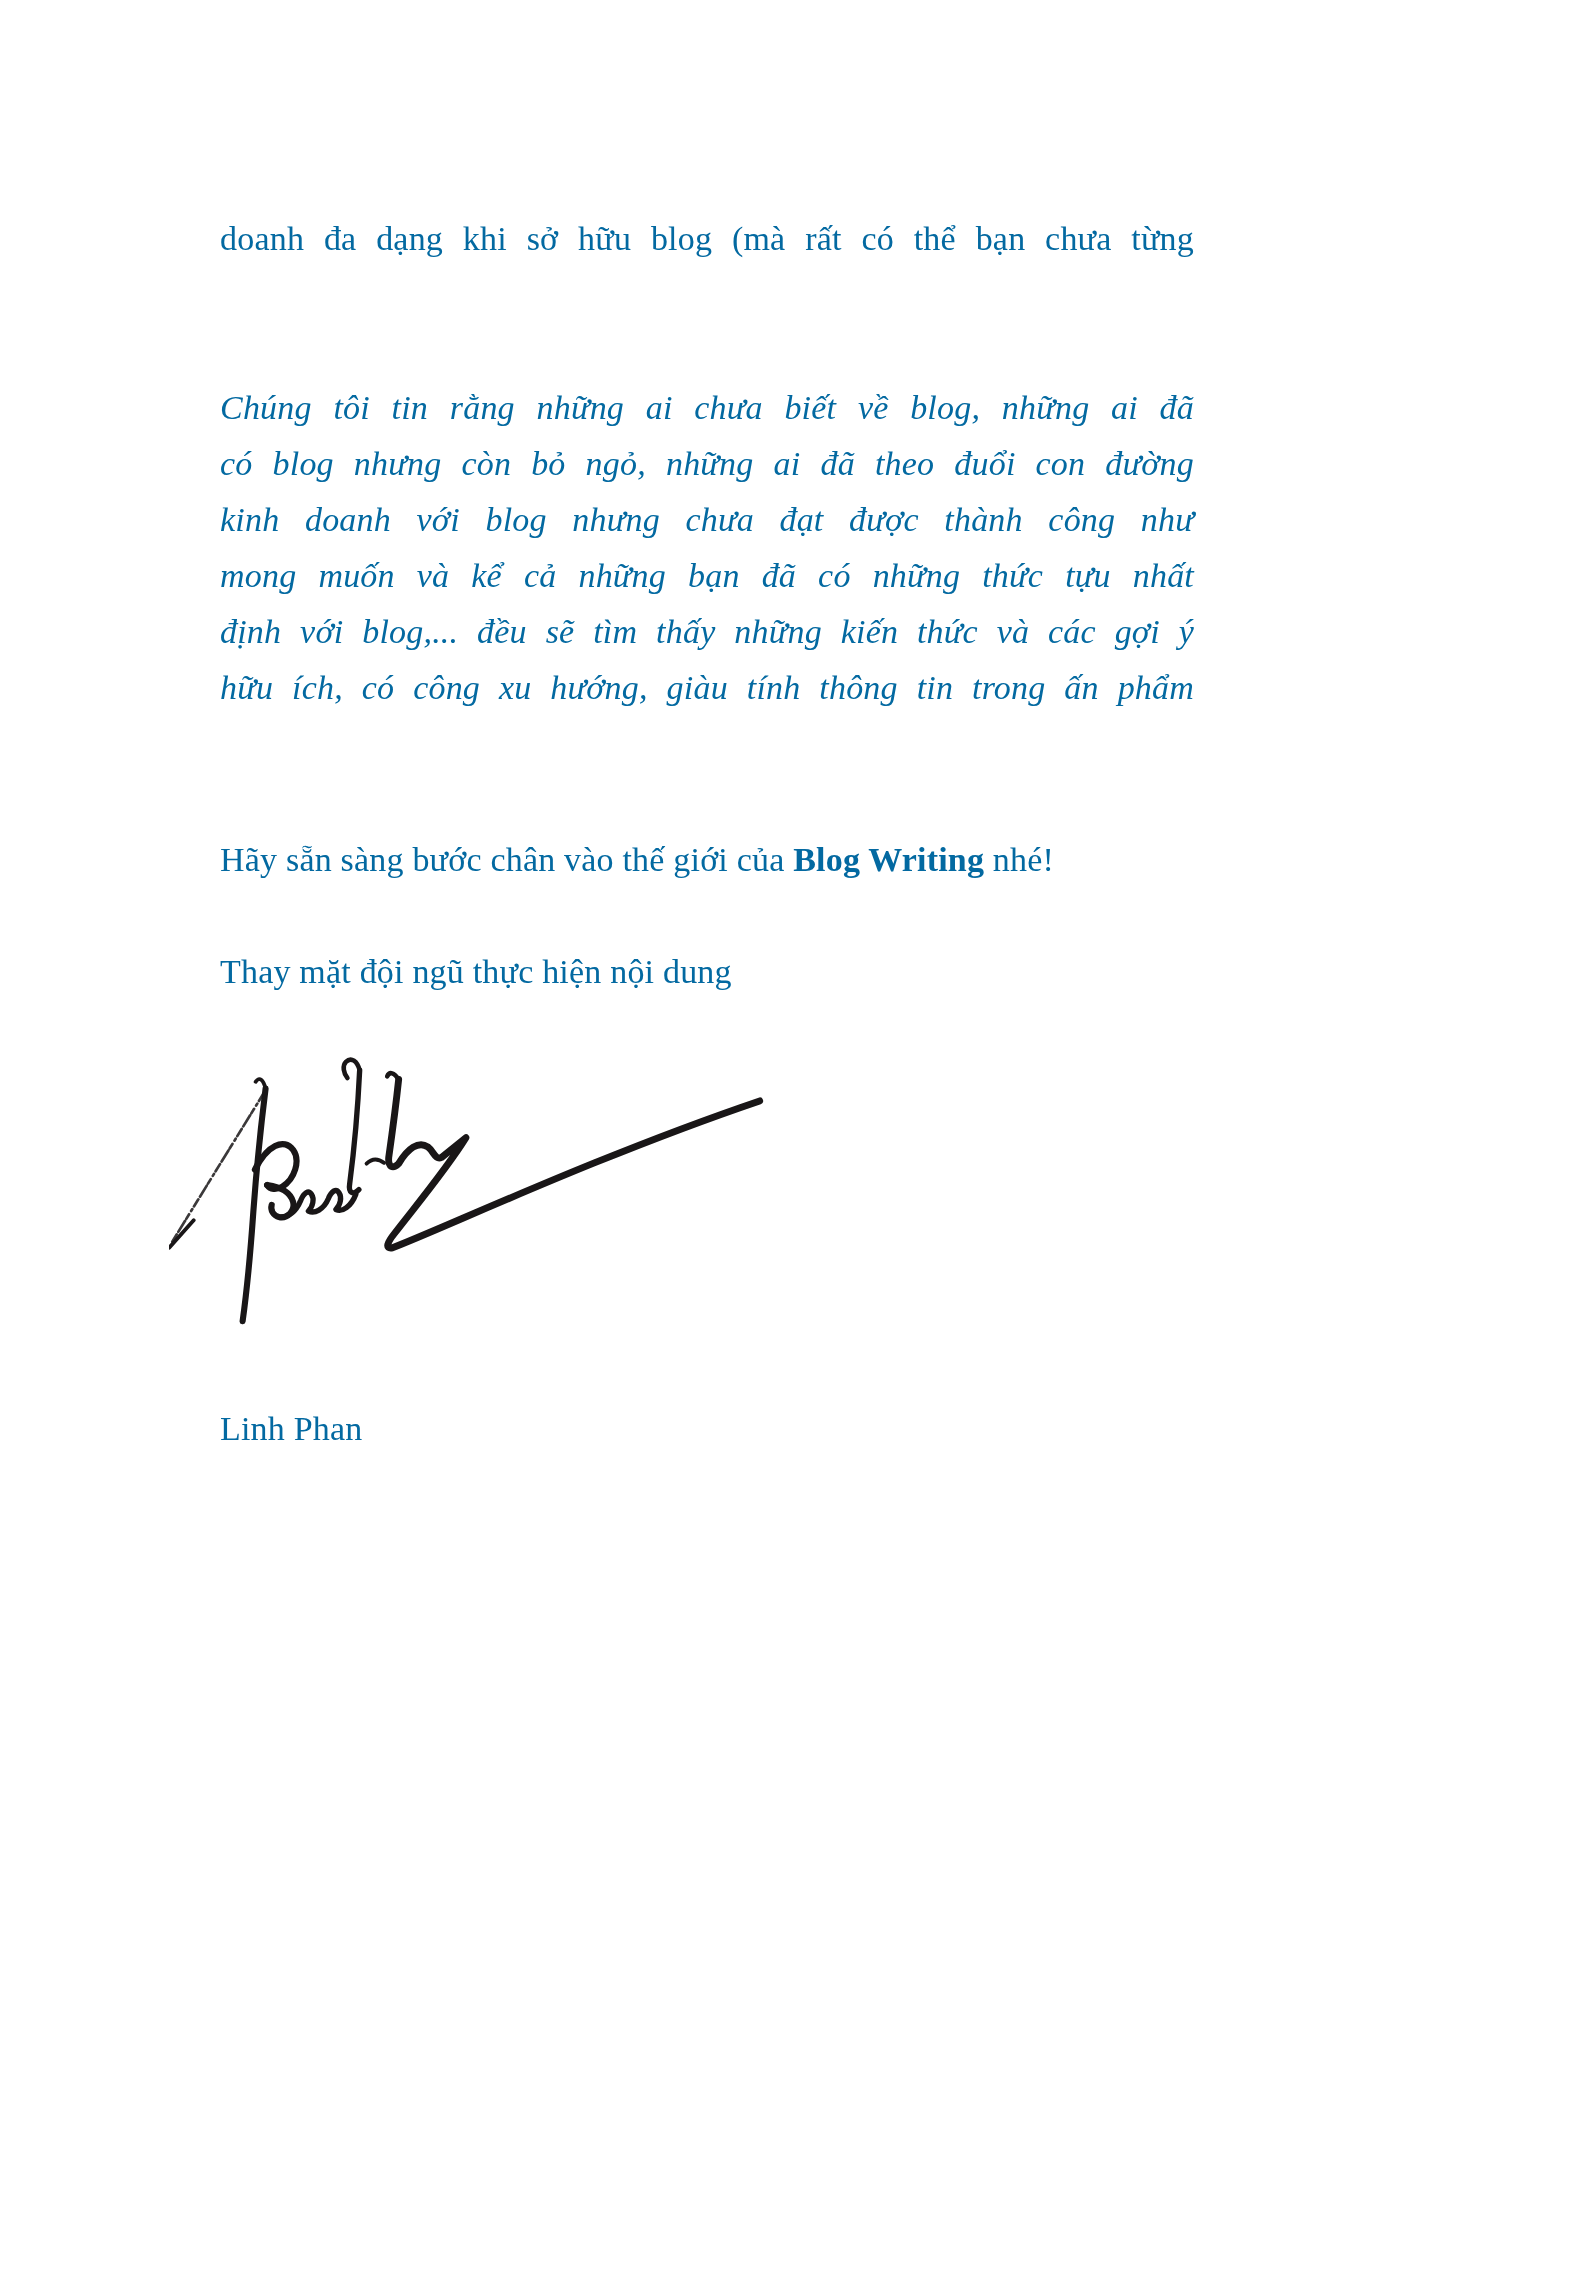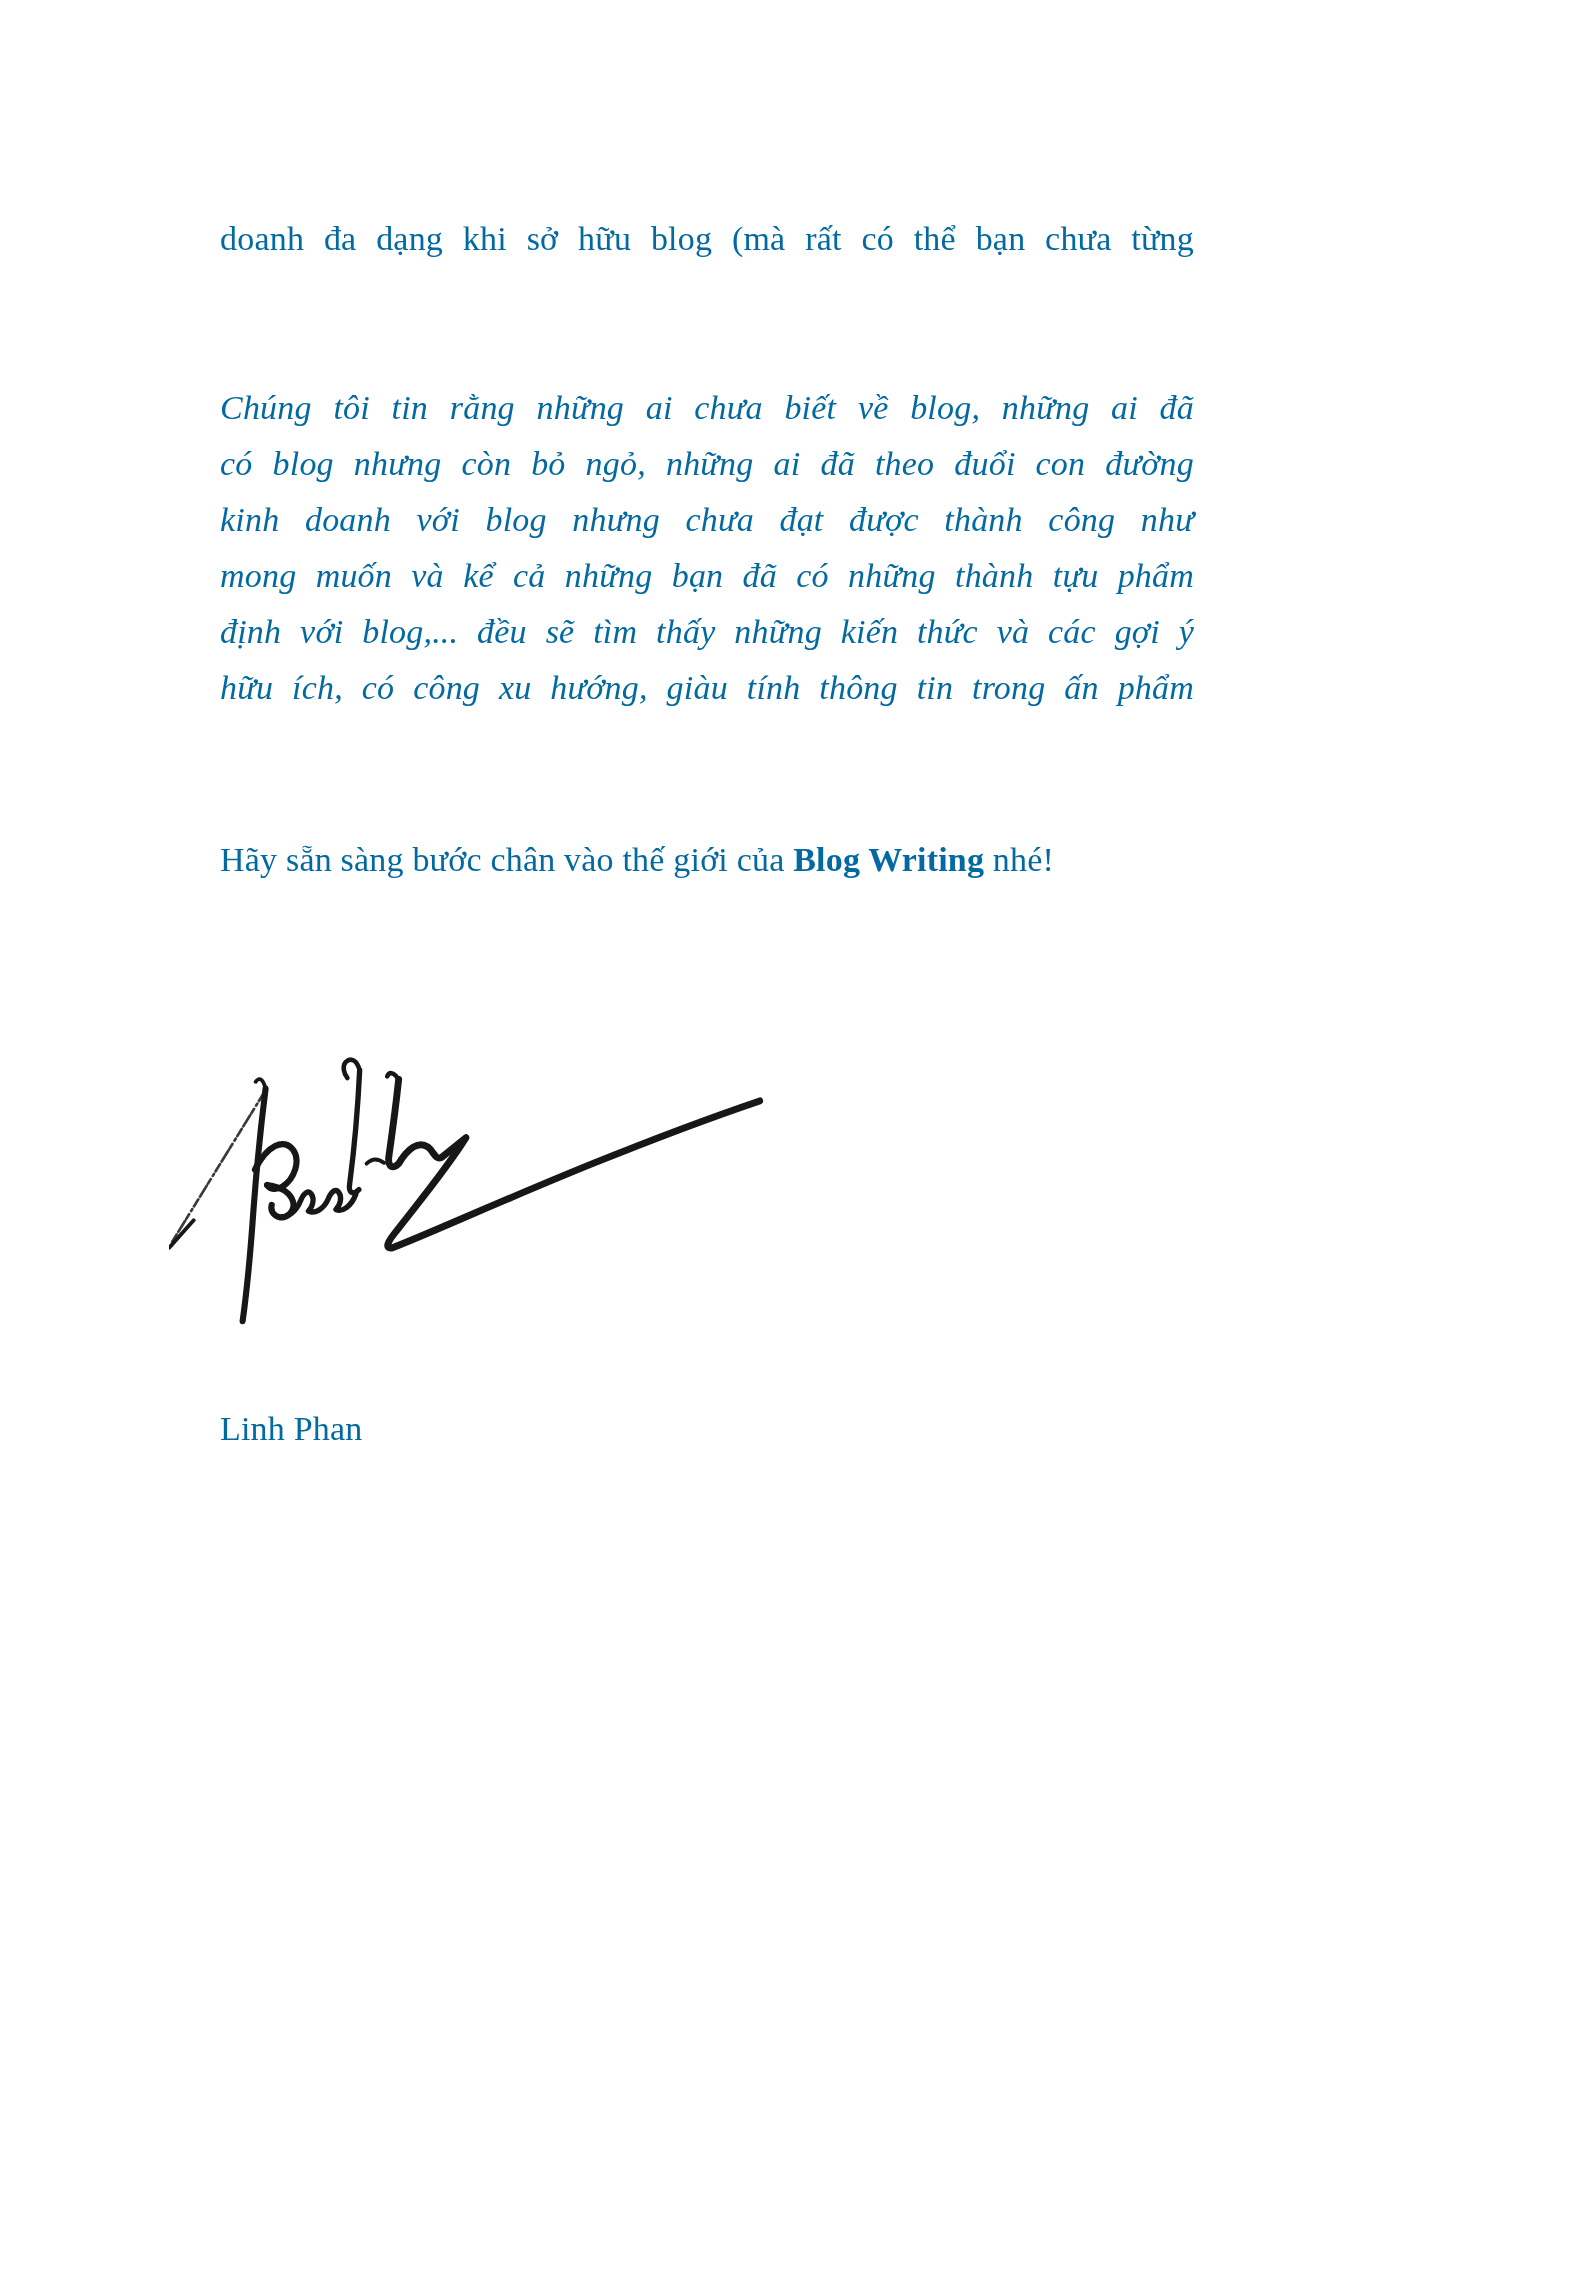--- a/index.html
+++ b/index.html
@@ -60,29 +60,32 @@
 <div class="page">
 
   <div class="textblock para-1">
     <div class="line j">doanh đa dạng khi sở hữu blog (mà rất có thể bạn chưa từng</div>
   </div>
 
   <div class="textblock para-2">
     <div class="line j">Chúng tôi tin rằng những ai chưa biết về blog, những ai đã</div>
     <div class="line j">có blog nhưng còn bỏ ngỏ, những ai đã theo đuổi con đường</div>
     <div class="line j">kinh doanh với blog nhưng chưa đạt được thành công như</div>
-    <div class="line j">mong muốn và kể cả những bạn đã có những thành tựu phẩm</div>
+    <div class="line j">mong muốn và kể cả những bạn đã có những thức tựu nhất</div>
     <div class="line j">định với blog,... đều sẽ tìm thấy những kiến thức và các gợi ý</div>
     <div class="line j">hữu ích, có công xu hướng, giàu tính thông tin trong ấn phẩm</div>
   </div>
 
   <div class="textblock para-3">
     <div class="line"><span>Hãy sẵn sàng bước chân vào thế giới của </span><span class="bold">Blog Writing</span><span> nhé!</span></div>
   </div>
 
+  <div class="textblock para-4">
+    <div class="line">Thay mặt đội ngũ thực hiện nội dung</div>
+  </div>
 
   <div class="signature-wrap">
     <svg viewBox="0 0 780 370" xmlns="http://www.w3.org/2000/svg">
 
       <path class="sig-stroke" d="M 4,244 L 126,46" stroke-width="3.5" stroke-dasharray="11 4 17 3 7 5 3 4" opacity="0.85"></path>
       <path class="sig-stroke" d="M 0,252 L 32,216" stroke-width="5"></path>
 
       <path class="sig-stroke" d="M 126,44 C 123,32 118,28 113,35" stroke-width="5"></path>
       <path class="sig-stroke" d="M 126,44 C 120,92 114,150 110,205 C 106,262 101,312 96,348" stroke-width="8"></path>
 

